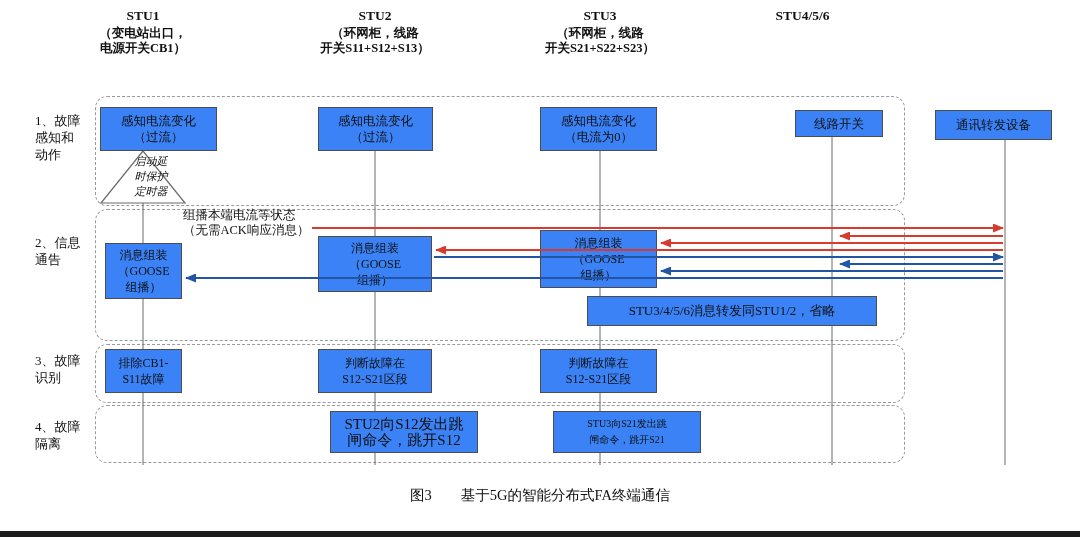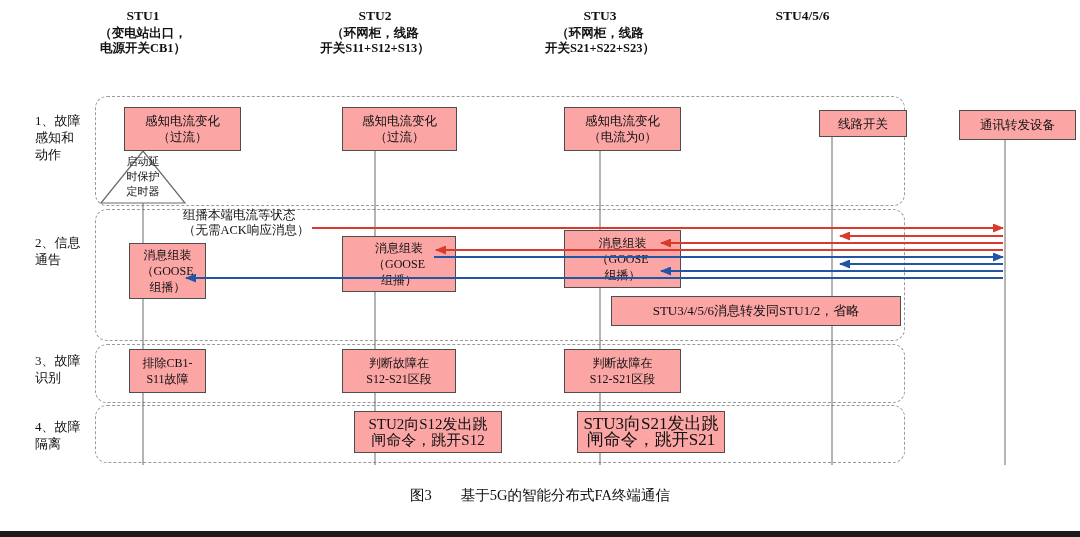--- a/index.html
+++ b/index.html
@@ -18,23 +18,23 @@
   .band{
     position:absolute;border:1px dashed var(--band-border);border-radius:12px;background:transparent;
   }
   .stage-label{
     position:absolute;font-size:13px;line-height:17px;white-space:pre-line;text-align:left;
   }
   .col-head{position:absolute;text-align:center;font-weight:bold;}
   .col-title{font-size:13.5px;line-height:16px;}
   .col-sub{font-size:12.5px;line-height:15px;white-space:pre-line;margin-top:2px;}
   .box{
-    position:absolute;border:1px solid var(--box-border);background:#fca5a5;
+    position:absolute;border:1px solid var(--box-border);background:#3b82f6;
     display:flex;align-items:center;justify-content:center;text-align:center;
-    font-size:12.5px;line-height:16px;white-space:pre-line;box-sizing:border-box;margin-left:24px;
+    font-size:12.5px;line-height:16px;white-space:pre-line;box-sizing:border-box;
   }
   .note-text{position:absolute;font-size:12.5px;line-height:15px;white-space:pre-line;}
   .timer-text{position:absolute;font-size:11px;line-height:15px;white-space:pre-line;text-align:center;}
   .caption{
     position:absolute;left:0;top:486px;width:1080px;text-align:center;
     font-size:14.5px;white-space:pre-line;
   }
   .bottom-bar{position:absolute;left:0;top:531px;width:1080px;height:6px;background:#1c1c1c;}
   svg.layer{position:absolute;left:0;top:0;width:1080px;height:537px;pointer-events:none;}
   .ln{stroke:var(--line);stroke-width:1;}
@@ -85,21 +85,21 @@
 
   <div class="box" style="left:105px;top:349px;width:77px;height:44px;font-size:12px;">排除CB1-
 S11故障</div>
   <div class="box" style="left:318px;top:349px;width:114px;height:44px;font-size:12px;">判断故障在
 S12-S21区段</div>
   <div class="box" style="left:540px;top:349px;width:117px;height:44px;font-size:12px;">判断故障在
 S12-S21区段</div>
 
   <div class="box" style="left:330px;top:411px;width:148px;height:42px;font-size:15px;">STU2向S12发出跳
 闸命令，跳开S12</div>
-  <div class="box" style="left:553px;top:411px;width:148px;height:42px;font-size:17px;">STU3向S21发出跳
+  <div class="box" style="left:553px;top:411px;width:148px;height:42px;font-size:10px;">STU3向S21发出跳
 闸命令，跳开S21</div>
 
   <svg class="layer">
     <defs>
       <marker id="mr" markerWidth="11" markerHeight="9" refX="10" refY="4.5" orient="auto" markerUnits="userSpaceOnUse">
         <path class="mkr-red" d="M0,0 L11,4.5 L0,9 z"></path>
       </marker>
       <marker id="mb" markerWidth="11" markerHeight="9" refX="10" refY="4.5" orient="auto" markerUnits="userSpaceOnUse">
         <path class="mkr-blue" d="M0,0 L11,4.5 L0,9 z"></path>
       </marker>
@@ -136,21 +136,21 @@
   <div class="stage-label" style="left:35px;top:112px;">1、故障
 感知和
 动作</div>
   <div class="stage-label" style="left:35px;top:234px;">2、信息
 通告</div>
   <div class="stage-label" style="left:35px;top:352px;">3、故障
 识别</div>
   <div class="stage-label" style="left:35px;top:418px;">4、故障
 隔离</div>
 
-  <div class="timer-text" style="left:116px;top:154px;width:54px;">启动延
+  <div class="timer-text" style="left:124px;top:154px;width:54px;font-style:italic;">启动延
 时保护
 定时器</div>
   <div class="note-text" style="left:183px;top:208px;">组播本端电流等状态
 （无需ACK响应消息）</div>
 
   <div class="caption">图3　　基于5G的智能分布式FA终端通信</div>
   <div class="bottom-bar"></div>
 
 </div>
 

